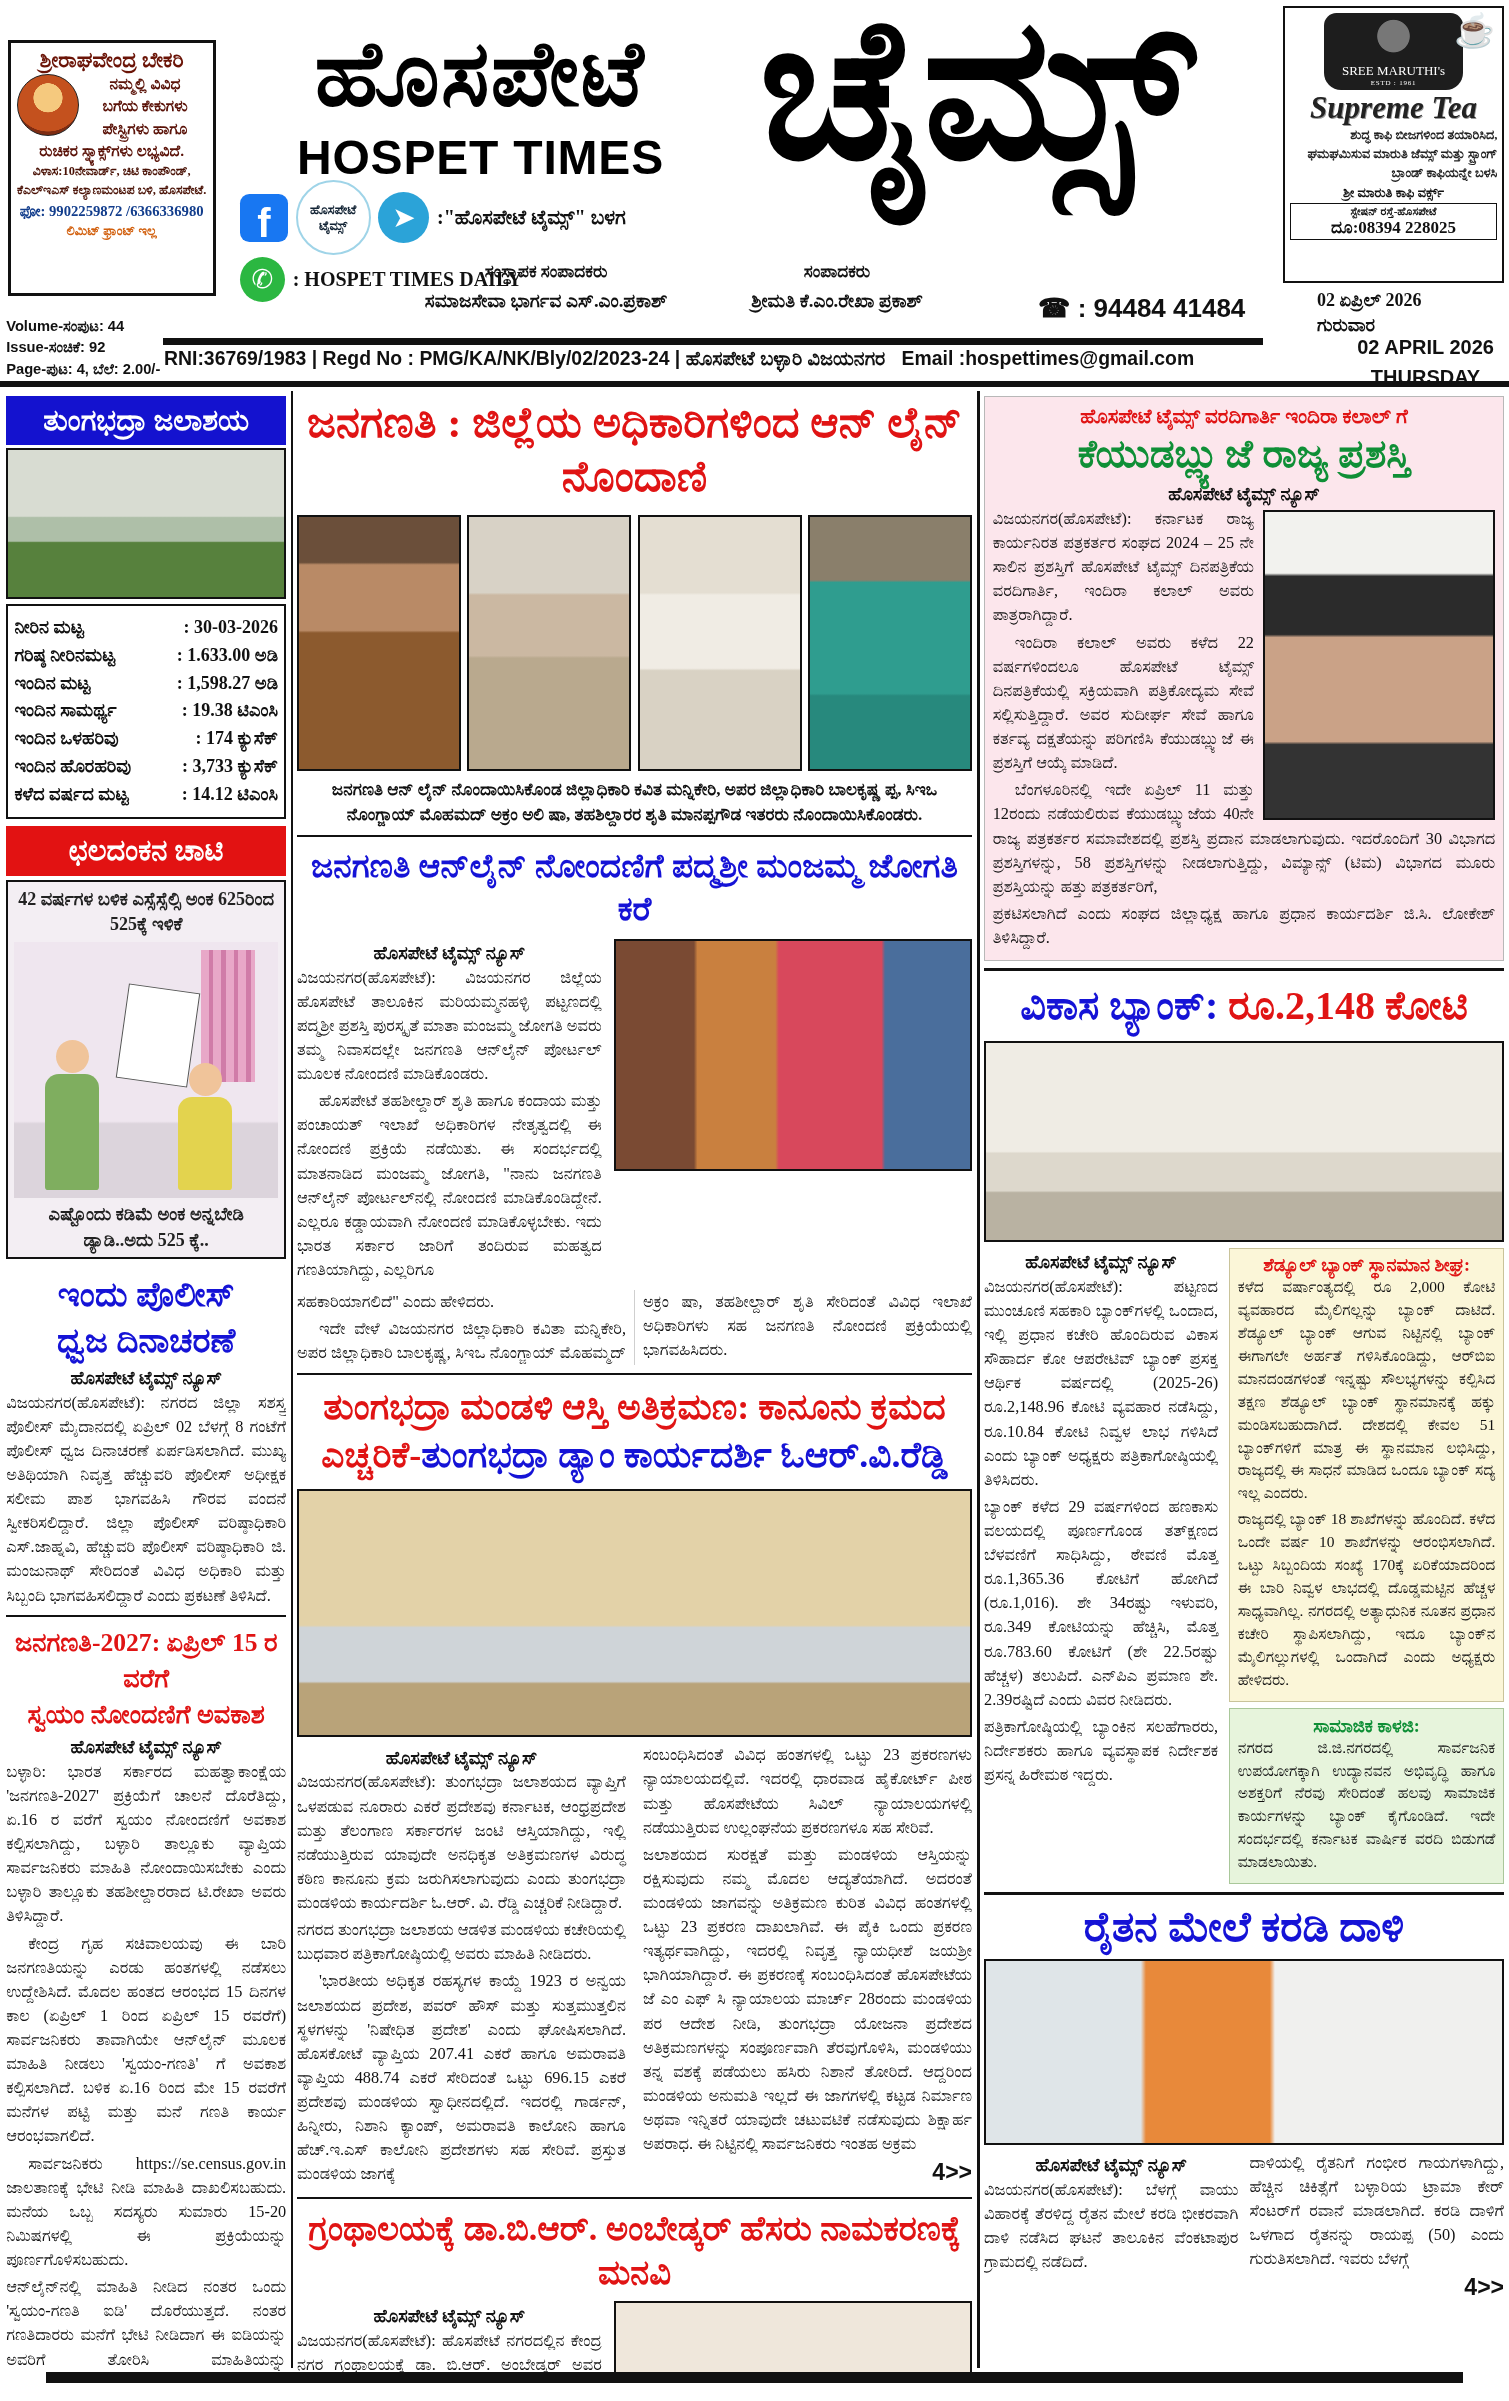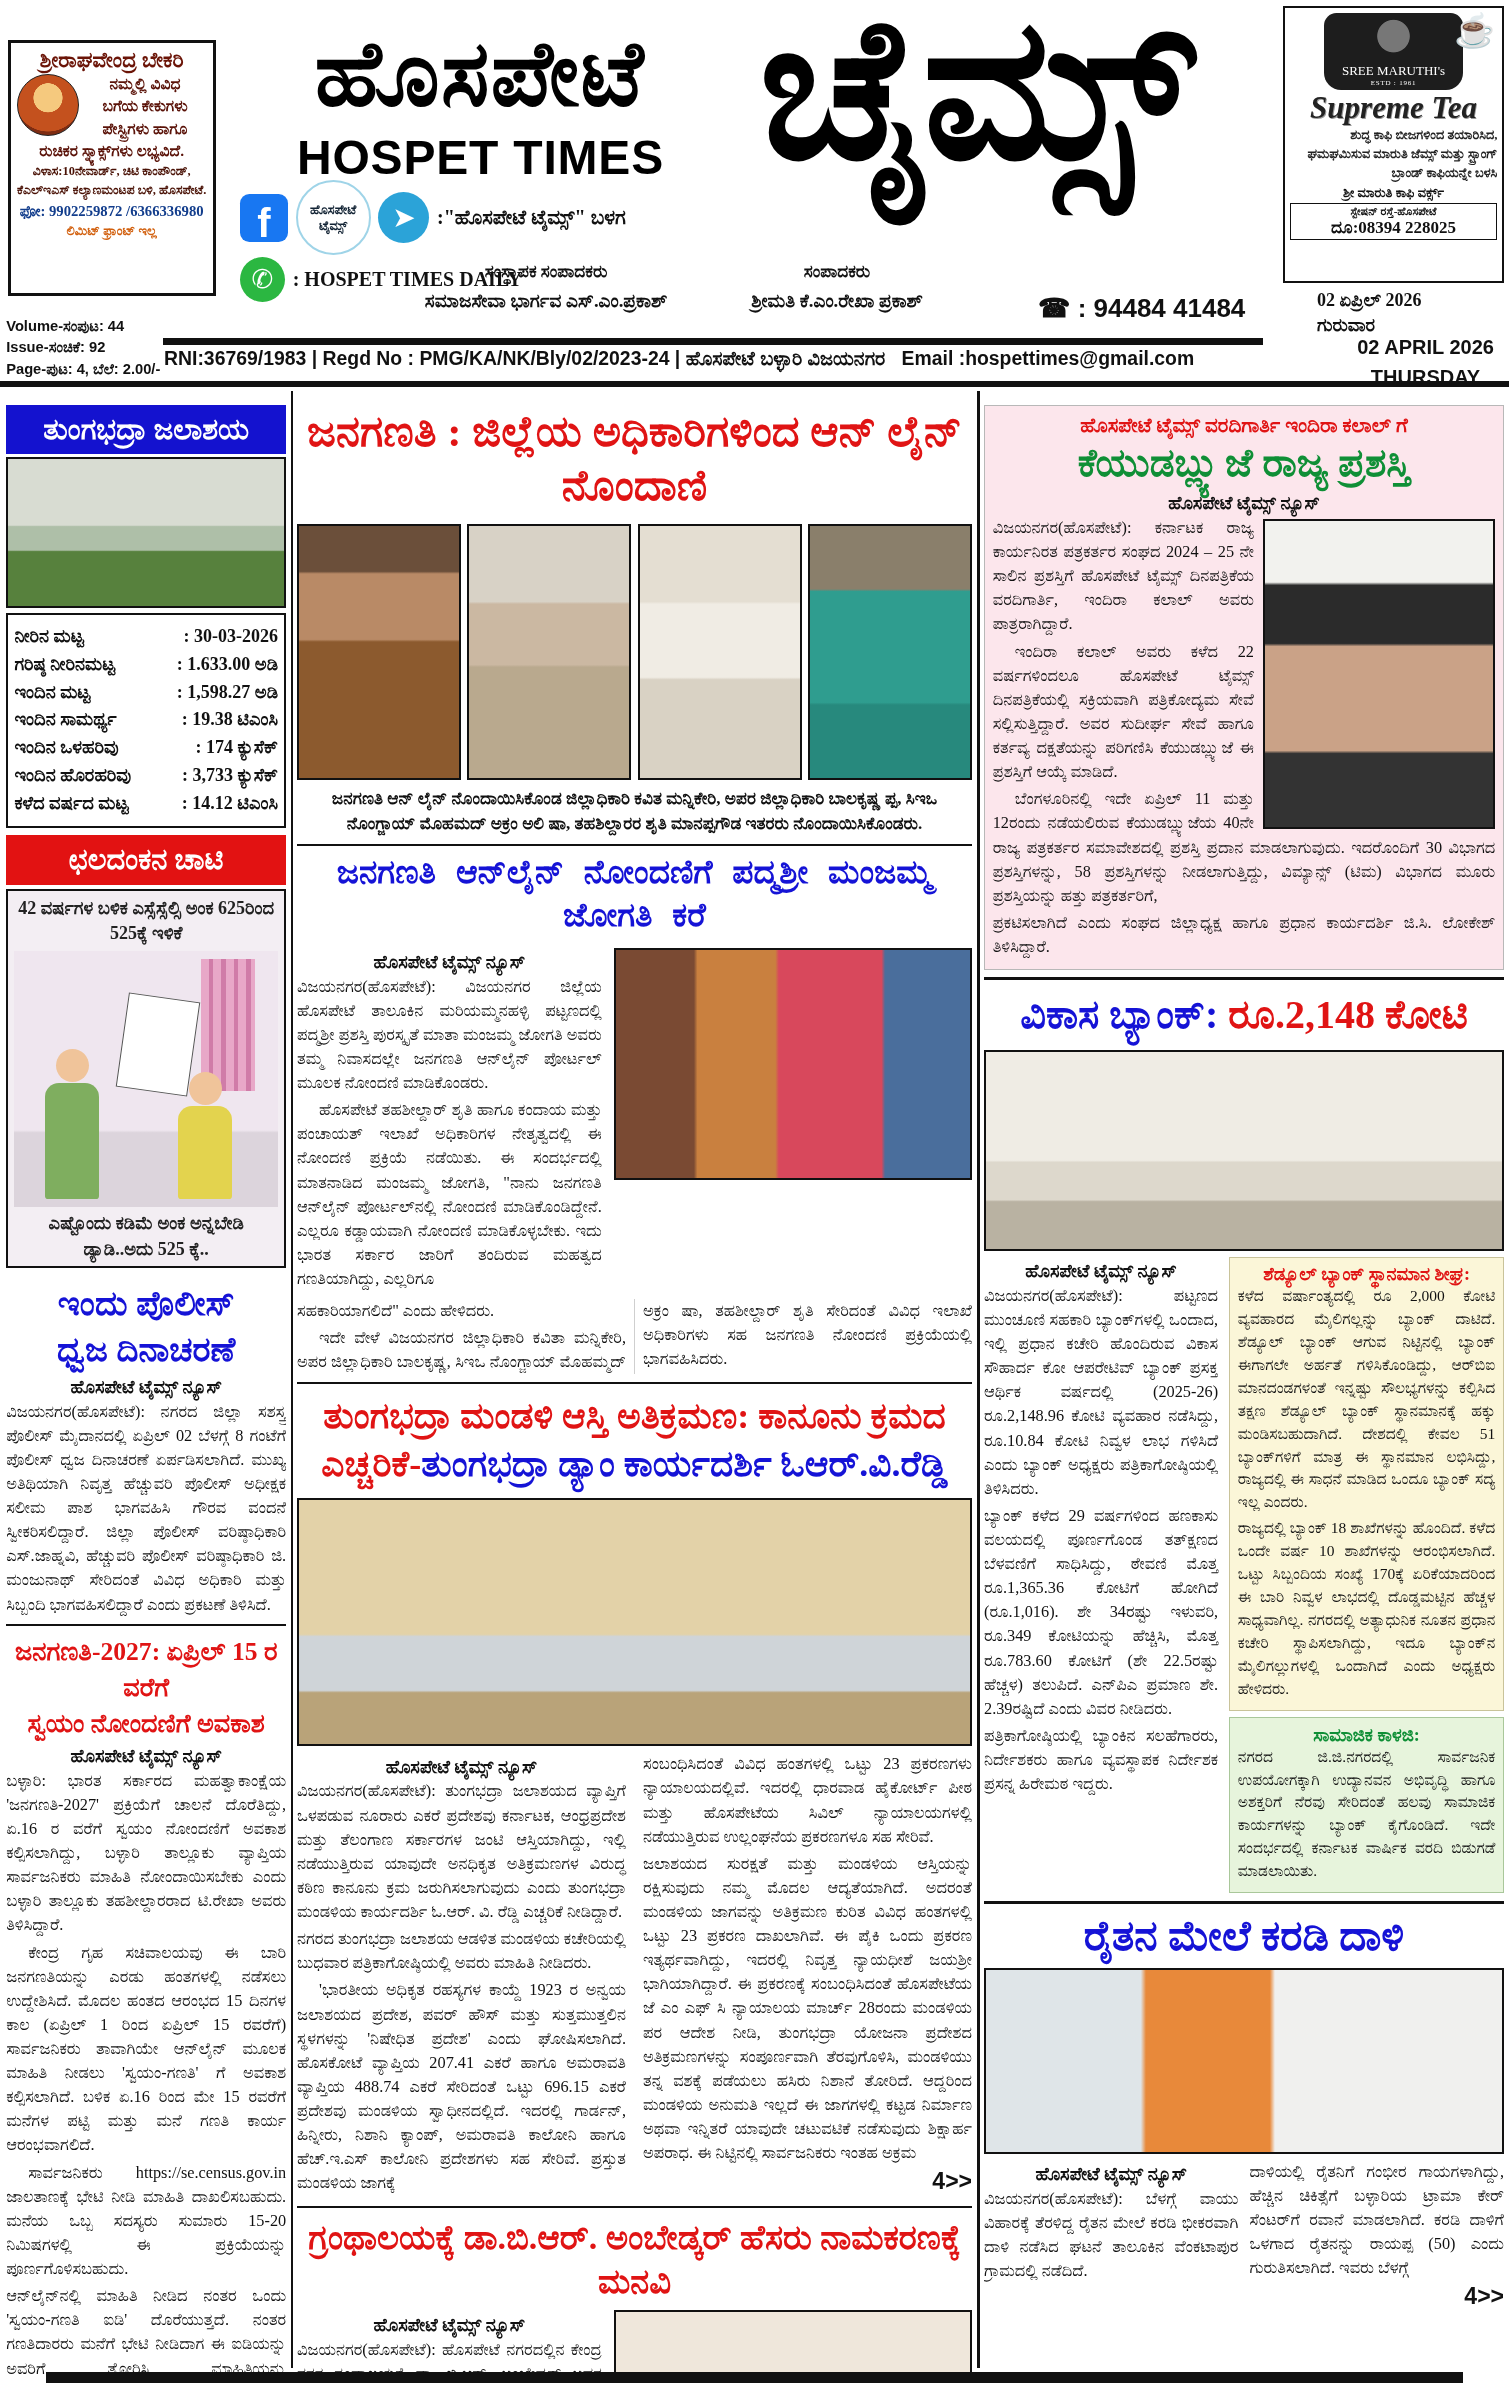--- a/index.html
+++ b/index.html
@@ -49,21 +49,21 @@
   .stationbox .s1{font-size:11px;}
   .stationbox .s2{font-size:17px;}
   .date-kn{left:1317px;top:288px;width:178px;text-align:left;font-weight:bold;font-size:18px;line-height:1.4;}
   .cup{font-size:33px;}
   
   .rule{background:#111;}
   .vol{left:6.2px;top:316px;width:155px;font-family:"Liberation Sans",sans-serif;font-weight:bold;font-size:14.7px;line-height:1.45;}
   .rni{left:164px;top:347px;width:1100px;font-family:"Liberation Sans",sans-serif;font-weight:bold;font-size:19.4px;}
   .date-en{left:1348px;top:332px;width:155px;text-align:center;font-family:"Liberation Sans",sans-serif;font-weight:bold;font-size:20px;line-height:1.5;}
   
-  .col{position:absolute;top:405px;height:1977px;overflow:hidden;}
+  .col{position:absolute;top:396px;height:1977px;overflow:hidden;}
   .col-left{left:6.2px;width:280px;}
   .col-center{left:297px;width:675px;}
   .col-right{left:984px;width:520px;}
   .vline{position:absolute;top:391px;height:1977px;background:#111;}
   .boxhead{color:#fff;font-weight:bold;text-align:center;font-size:29px;padding:7.7px 0;}
   .bh-blue{background:#1412cf;}
   .bh-red{background:#e21212;}
   .photo{border:2.3px solid #111;box-sizing:border-box;}
   .statbox{border:2.3px solid #111;padding:7.7px 6.2px;font-weight:bold;font-size:18px;box-sizing:border-box;}
   .statrow{display:flex;justify-content:space-between;line-height:1.55;}
@@ -273,21 +273,21 @@
 
     <div style="display:flex;gap:6.2px;margin-top:11px;">
       <div class="photo ph-person1" style="width:25%;height:256px;"></div>
       <div class="photo ph-person2" style="width:25%;height:256px;"></div>
       <div class="photo ph-person3" style="width:25%;height:256px;"></div>
       <div class="photo ph-person4" style="width:25%;height:256px;"></div>
     </div>
     <div class="caption" style="margin-top:6.2px;">ಜನಗಣತಿ ಆನ್ ಲೈನ್ ನೊಂದಾಯಿಸಿಕೊಂಡ ಜಿಲ್ಲಾಧಿಕಾರಿ ಕವಿತ ಮನ್ನಿಕೇರಿ, ಅಪರ ಜಿಲ್ಲಾಧಿಕಾರಿ ಬಾಲಕೃಷ್ಣ ಪ್ಪ, ಸಿಇಒ ನೊಂಗ್ಜಾಯ್ ಮೊಹಮದ್ ಅಕ್ರಂ ಅಲಿ ಷಾ, ತಹಶಿಲ್ದಾರರ ಶೃತಿ ಮಾನಪ್ಪಗೌಡ ಇತರರು ನೊಂದಾಯಿಸಿಕೊಂಡರು.</div>
 
     <div class="hr"></div>
-    <div class="h-blue" style="font-size:33px;line-height:1.3;font-family:Liberation Mono, monospace;">ಜನಗಣತಿ ಆನ್‌ಲೈನ್ ನೋಂದಣಿಗೆ ಪದ್ಮಶ್ರೀ ಮಂಜಮ್ಮ ಜೋಗತಿ ಕರೆ</div>
+    <div class="h-blue" style="font-size:33px;line-height:1.3;">ಜನಗಣತಿ ಆನ್‌ಲೈನ್ ನೋಂದಣಿಗೆ ಪದ್ಮಶ್ರೀ ಮಂಜಮ್ಮ ಜೋಗತಿ ಕರೆ</div>
     <div style="display:flex;gap:12.4px;margin-top:7.7px;">
       <div style="width:46%;">
         <div class="byline">ಹೊಸಪೇಟೆ ಟೈಮ್ಸ್ ನ್ಯೂಸ್</div>
         <div class="body">
           <p class="noind">ವಿಜಯನಗರ(ಹೊಸಪೇಟೆ): ವಿಜಯನಗರ ಜಿಲ್ಲೆಯ ಹೊಸಪೇಟೆ ತಾಲೂಕಿನ ಮರಿಯಮ್ಮನಹಳ್ಳಿ ಪಟ್ಟಣದಲ್ಲಿ ಪದ್ಮಶ್ರೀ ಪ್ರಶಸ್ತಿ ಪುರಸ್ಕೃತೆ ಮಾತಾ ಮಂಜಮ್ಮ ಜೋಗತಿ ಅವರು ತಮ್ಮ ನಿವಾಸದಲ್ಲೇ ಜನಗಣತಿ ಆನ್‌ಲೈನ್ ಪೋರ್ಟಲ್ ಮೂಲಕ ನೋಂದಣಿ ಮಾಡಿಕೊಂಡರು.</p>
           <p>ಹೊಸಪೇಟೆ ತಹಶೀಲ್ದಾರ್ ಶೃತಿ ಹಾಗೂ ಕಂದಾಯ ಮತ್ತು ಪಂಚಾಯತ್ ಇಲಾಖೆ ಅಧಿಕಾರಿಗಳ ನೇತೃತ್ವದಲ್ಲಿ ಈ ನೋಂದಣಿ ಪ್ರಕ್ರಿಯೆ ನಡೆಯಿತು. ಈ ಸಂದರ್ಭದಲ್ಲಿ ಮಾತನಾಡಿದ ಮಂಜಮ್ಮ ಜೋಗತಿ, "ನಾನು ಜನಗಣತಿ ಆನ್‌ಲೈನ್ ಪೋರ್ಟಲ್‌ನಲ್ಲಿ ನೋಂದಣಿ ಮಾಡಿಕೊಂಡಿದ್ದೇನೆ. ಎಲ್ಲರೂ ಕಡ್ಡಾಯವಾಗಿ ನೋಂದಣಿ ಮಾಡಿಕೊಳ್ಳಬೇಕು. ಇದು ಭಾರತ ಸರ್ಕಾರ ಜಾರಿಗೆ ತಂದಿರುವ ಮಹತ್ವದ ಗಣತಿಯಾಗಿದ್ದು, ಎಲ್ಲರಿಗೂ</p>
         </div>
       </div>
       <div class="photo ph-manjamma" style="width:54%;height:232px;"></div>
     </div>

